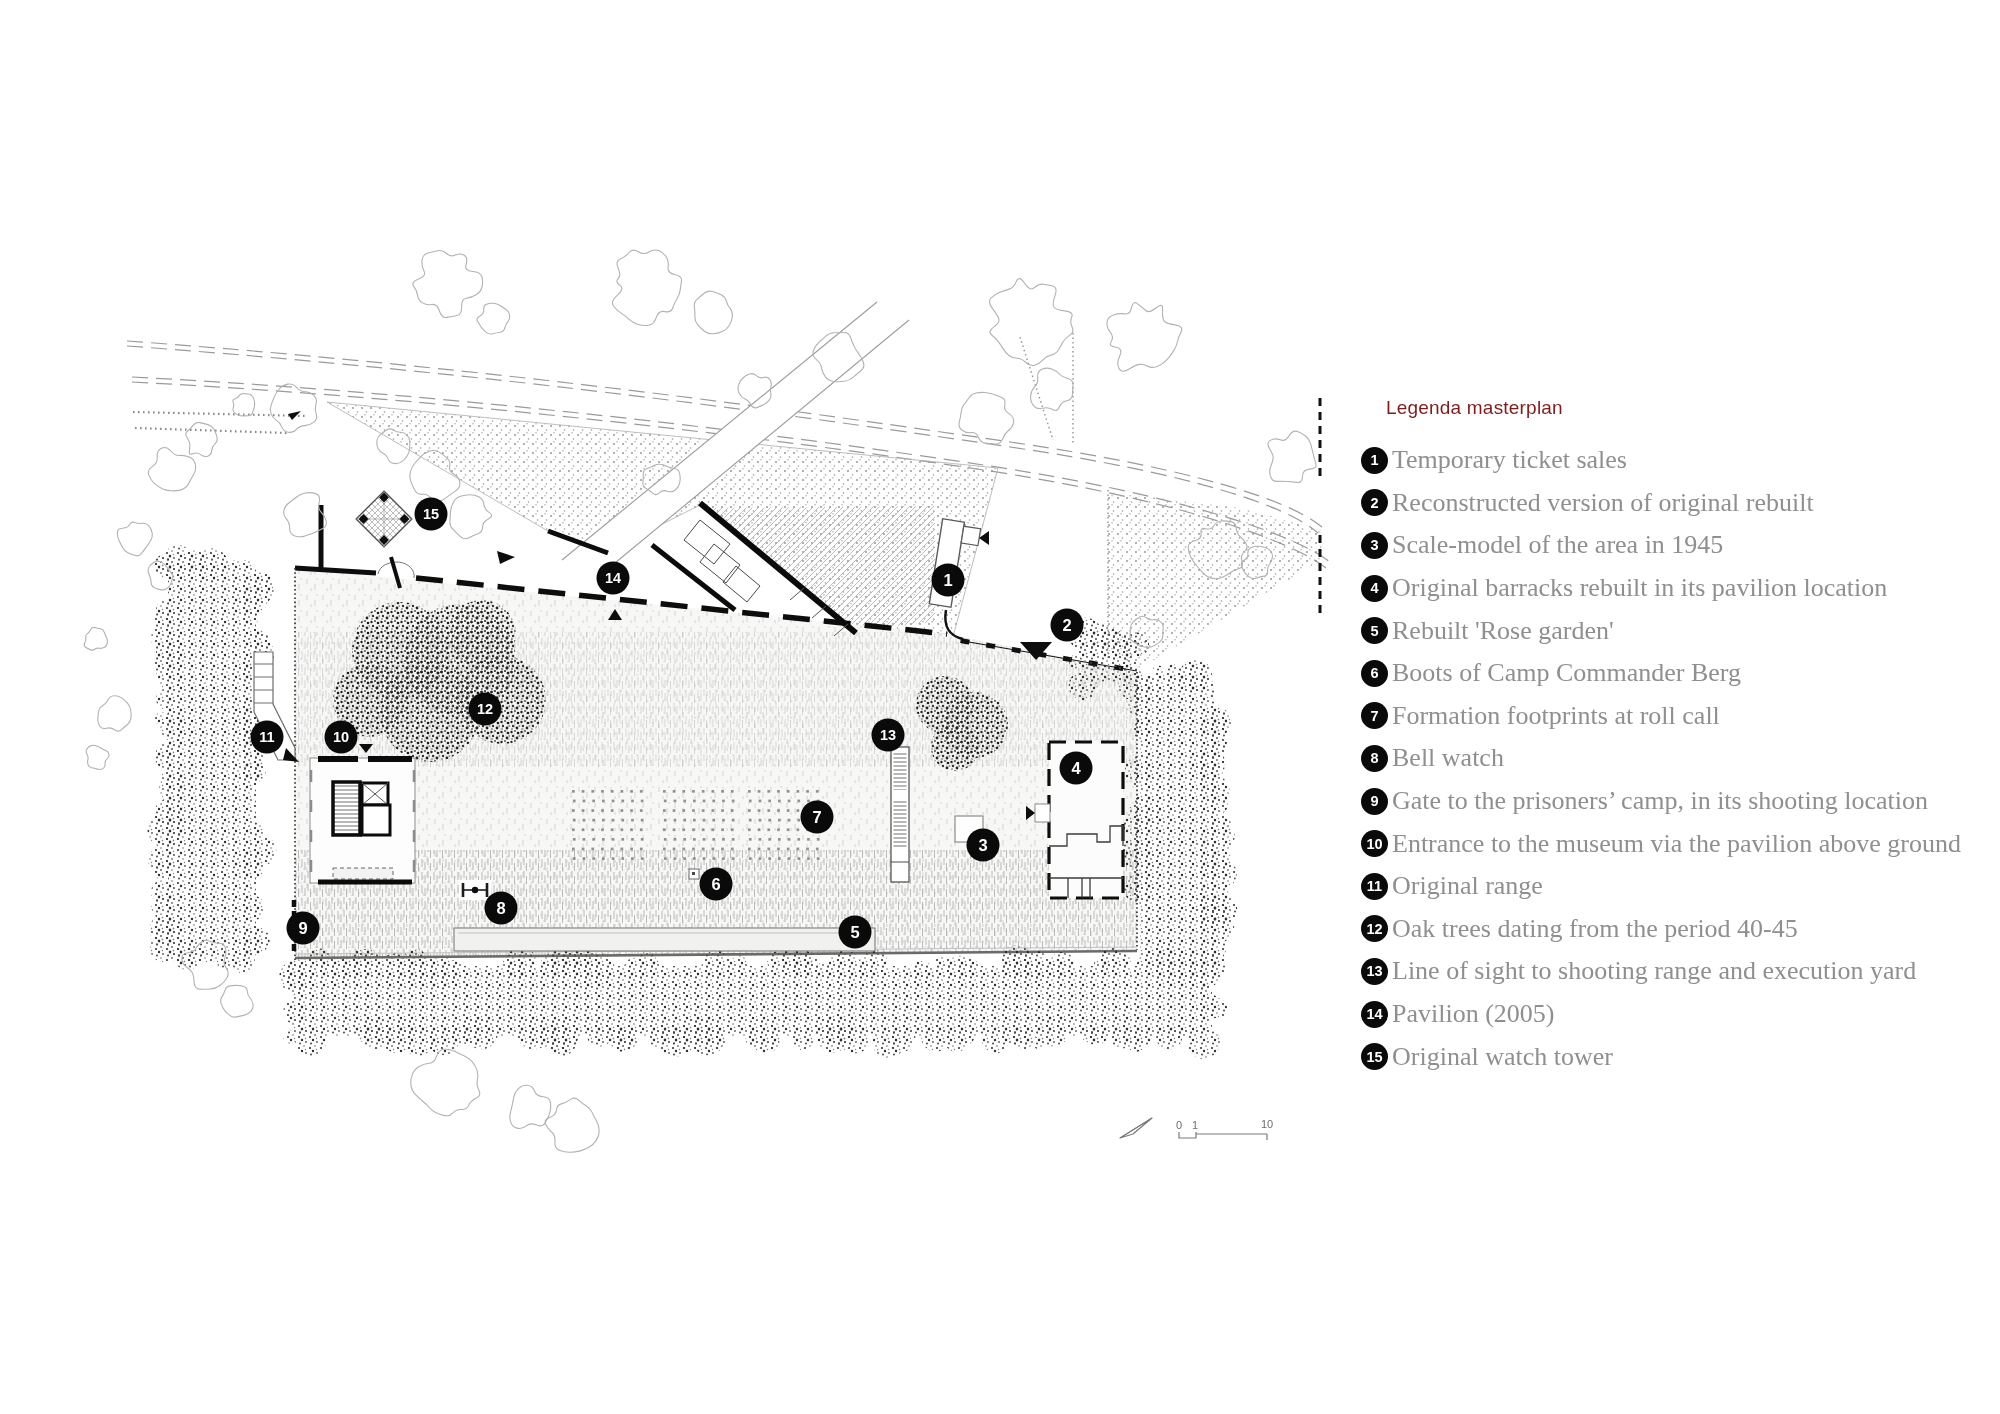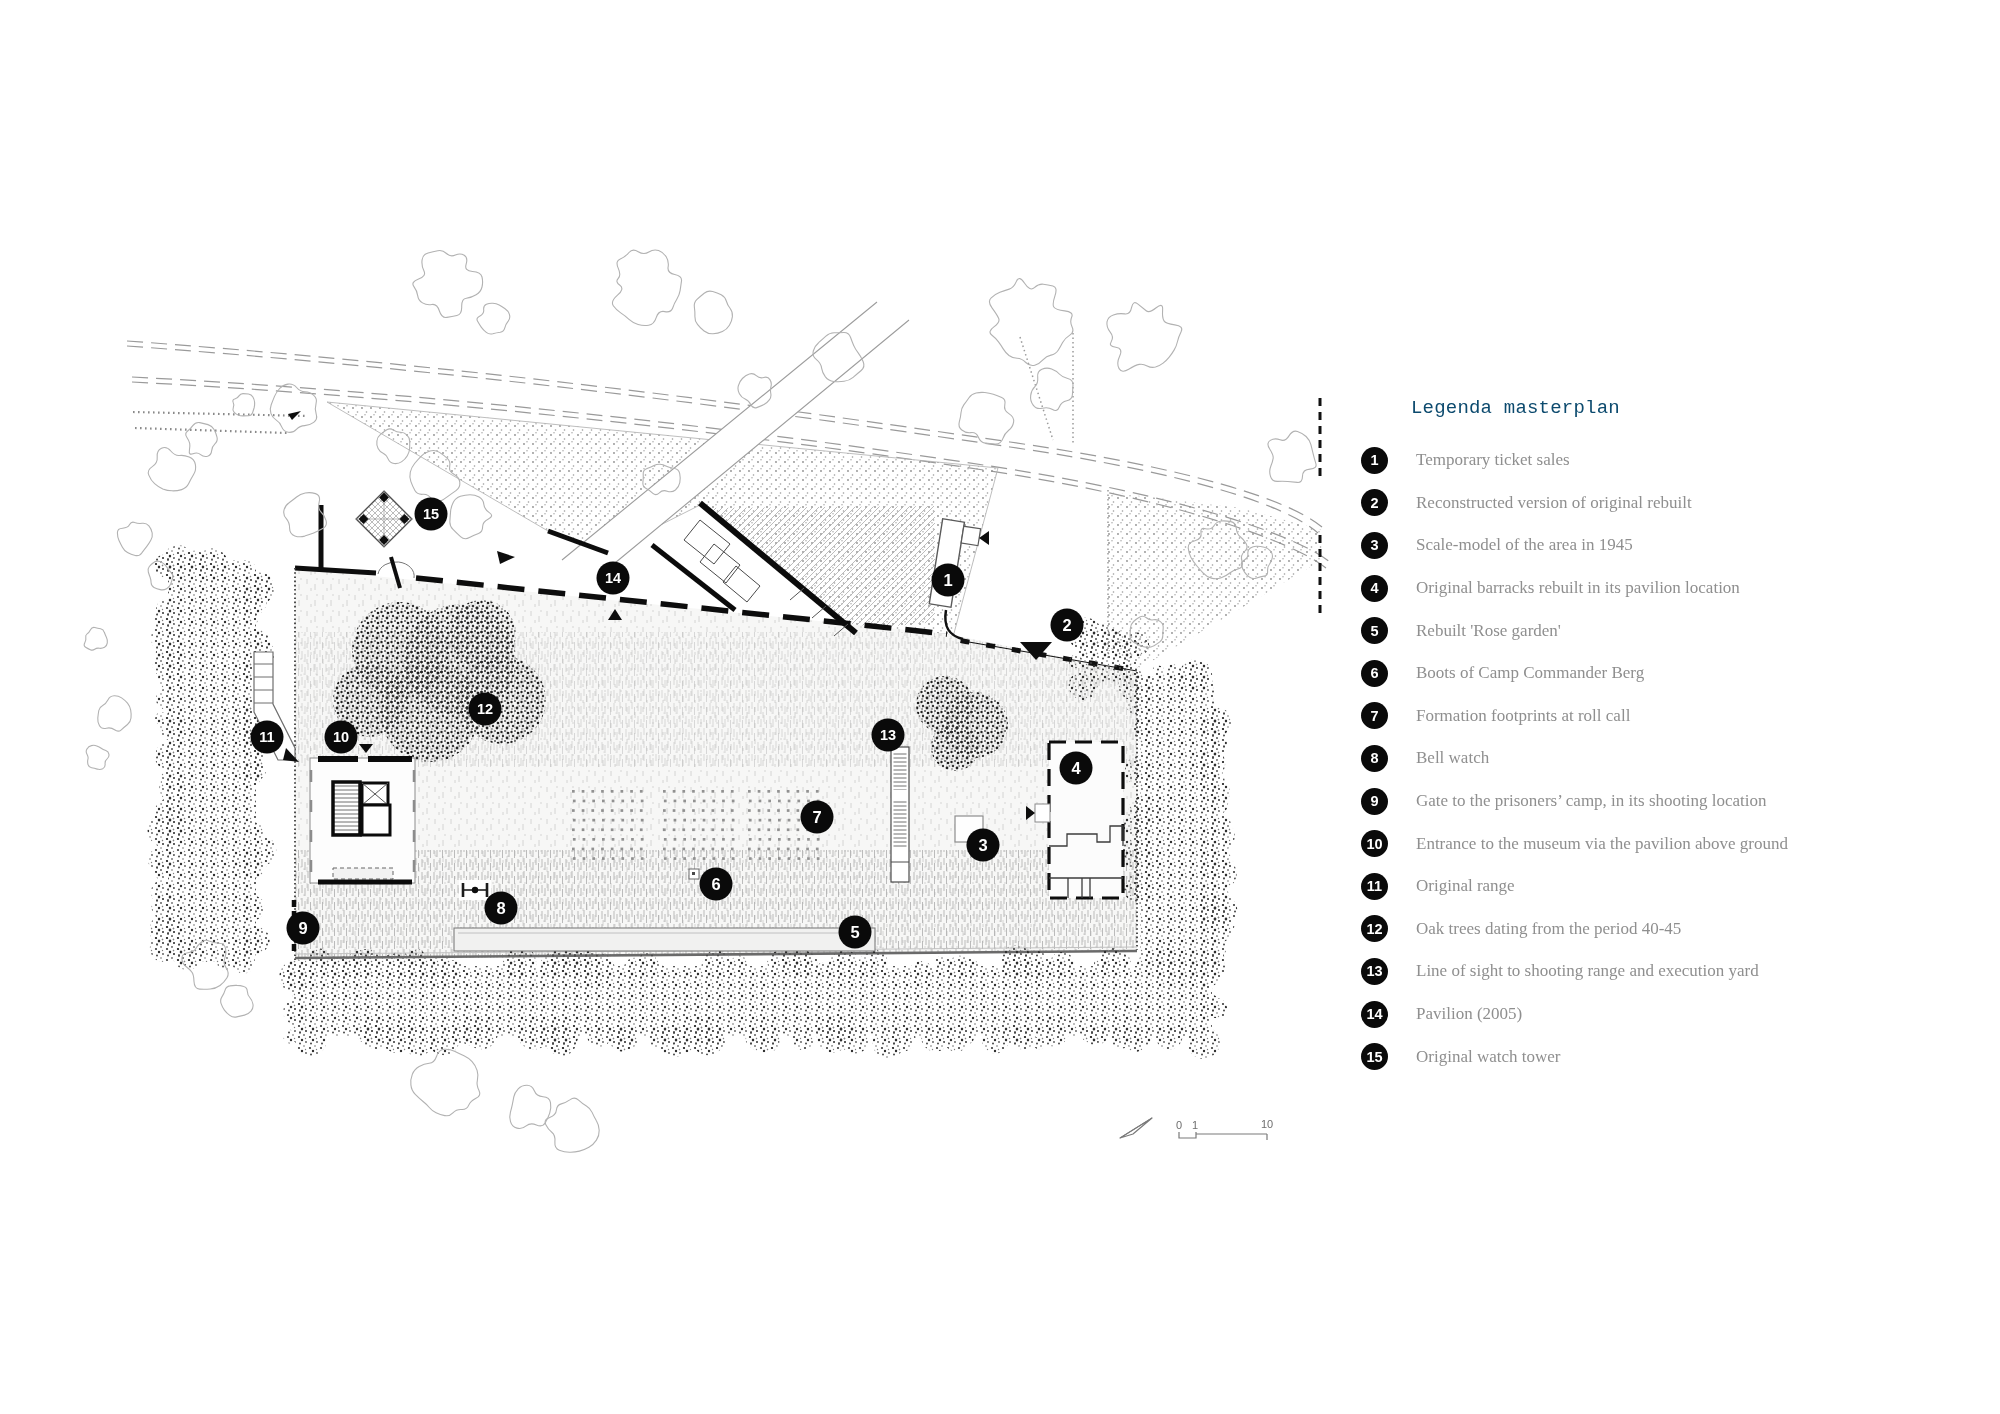--- a/index.html
+++ b/index.html
@@ -1,28 +1,28 @@
 <!DOCTYPE html>
 <html><head>
 <meta charset="utf-8">
 <style>
   html,body{margin:0;padding:0;background:#ffffff;}
   #stage{position:relative;width:2000px;height:1414px;background:#ffffff;overflow:hidden;
          font-family:"Liberation Sans", sans-serif;}
   #plan-svg{position:absolute;left:0;top:0;}
   
   #legend{position:absolute;left:1361px;top:397px;width:560px;}
-  #legend-title{margin-left:50px;font-size:19px;font-weight:500;color:#0c4a6e;
-                font-family:Liberation Mono, monospace;letter-spacing:.2px;}
+  #legend-title{margin-left:25px;font-size:19px;font-weight:500;color:#7f1d1d;
+                font-family:Liberation Sans, sans-serif;letter-spacing:.2px;}
   #legend-items{margin-top:20px;}
   .legend-row{display:flex;align-items:center;height:42.6px;}
   .legend-num{flex:0 0 auto;width:27px;height:27px;border-radius:50%;background:#0a0a0a;color:#fff;
               display:flex;align-items:center;justify-content:center;
               font-size:14.5px;font-weight:bold;font-family:"Liberation Sans",sans-serif;}
-  .legend-label{margin-left:28px;font-family:"Liberation Serif",serif;font-size:17px;
+  .legend-label{margin-left:4px;font-family:"Liberation Serif",serif;font-size:26px;
                 color:#8f8f8f;white-space:nowrap;}
   
   .mk-txt{font-family:"Liberation Sans",sans-serif;font-weight:bold;fill:#ffffff;}
   .scale-txt{font-family:"Liberation Sans",sans-serif;fill:#6e6e6e;}
 </style>
 </head>
 <body>
 
 <div id="stage">
 

